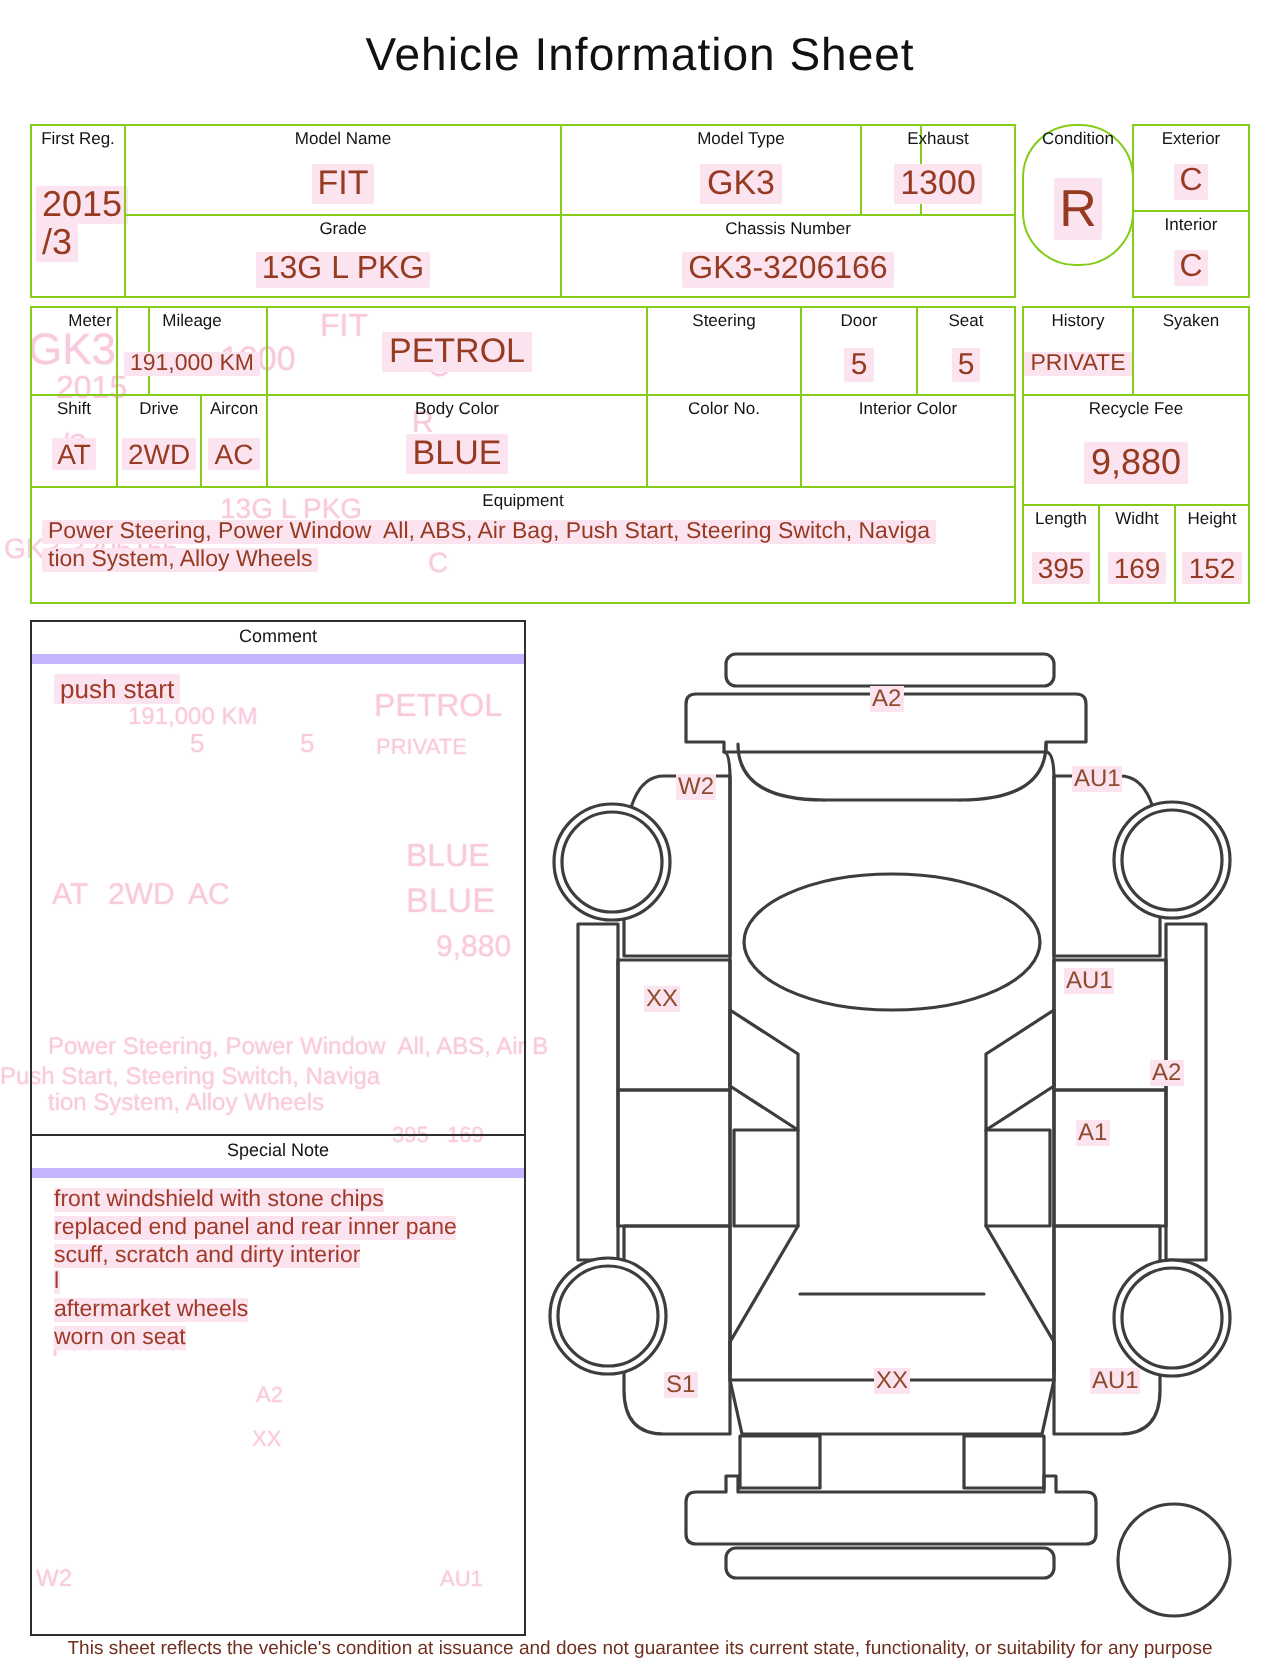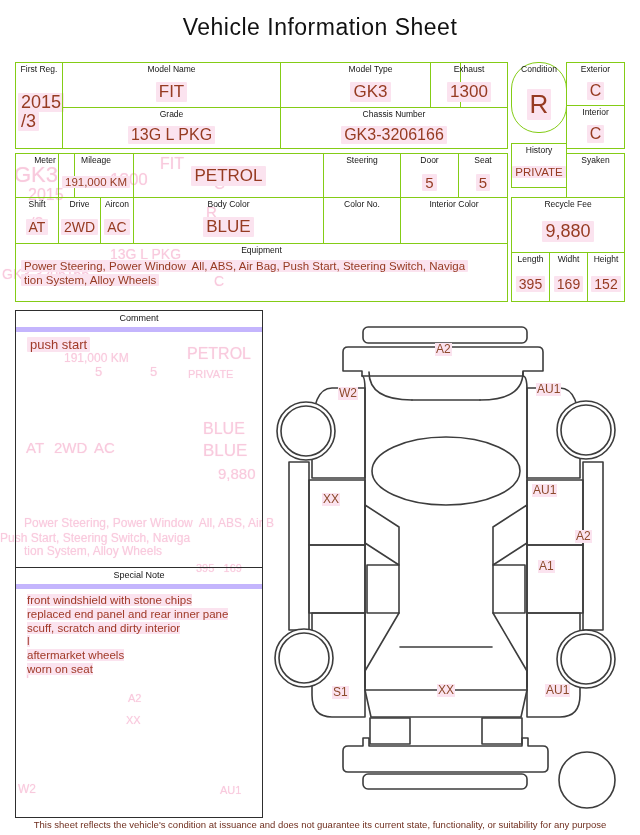--- a/index.html
+++ b/index.html
@@ -202,21 +202,21 @@
   </div>
   <div class="cell" style="left:400px;top:197px;width:108px;height:47px;">
     <div class="lbl">Interior Color</div>
     <div class="val v11"></div>
   </div>
   <div class="cell" style="left:15px;top:243px;width:493px;height:59px;">
     <div class="lbl">Equipment</div>
     <div class="equip-text"><span class="hl">Power Steering, Power Window  All, ABS, Air Bag, Push Start, Steering Switch, Naviga</span><br><span class="hl">tion System, Alloy Wheels</span></div>
   </div>
 
-  <div class="cell" style="left:511px;top:143px;width:56px;height:45px;">
+  <div class="cell" style="left:511px;top:153px;width:56px;height:45px;">
     <div class="lbl">History</div>
     <div class="val v11">
         <span class="hl">PRIVATE</span>
       </div>
   </div>
   <div class="cell" style="left:566px;top:153px;width:59px;height:45px;">
     <div class="lbl">Syaken</div>
     <div class="val v11"></div>
   </div>
   <div class="cell" style="left:511px;top:197px;width:114px;height:56px;">

